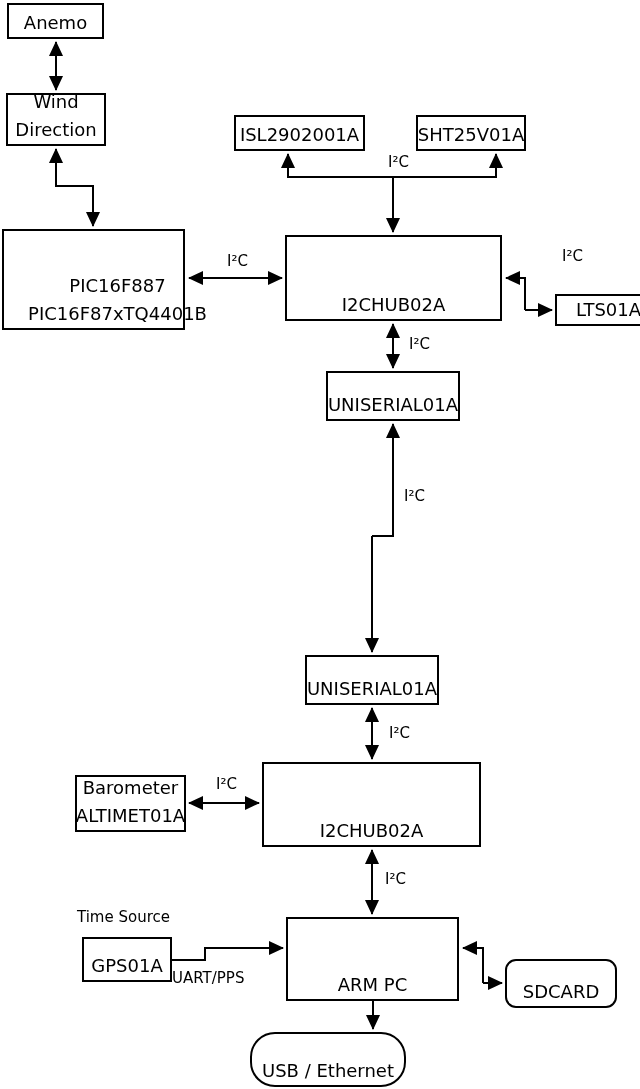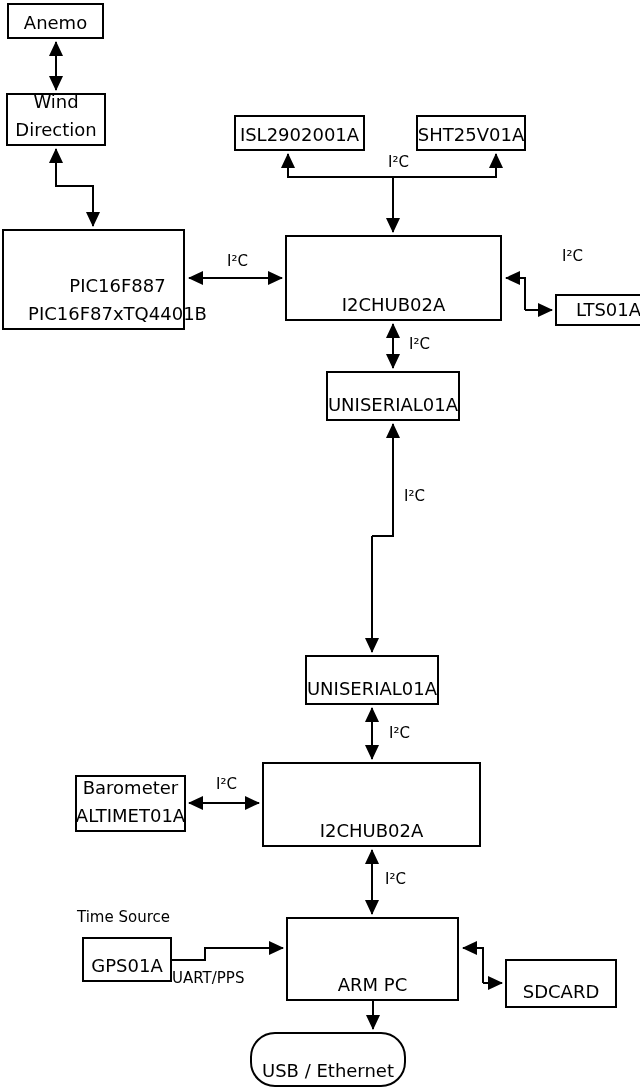--- a/index.html
+++ b/index.html
@@ -49,21 +49,21 @@
   #n-isl     { left: 234px; top: 115px;  width: 131px; height: 36px; }
   #n-sht     { left: 416px; top: 115px;  width: 110px; height: 36px; }
   #n-hub1    { left: 285px; top: 235px;  width: 217px; height: 86px; }
   #n-lts     { left: 555px; top: 294px;  width: 107px;  height: 32px; }
   #n-uni1    { left: 326px; top: 371px;  width: 134px; height: 50px; }
   #n-uni2    { left: 305px; top: 655px;  width: 134px; height: 50px; }
   #n-baro    { left: 75px;  top: 775px;  width: 111px; height: 57px; }
   #n-hub2    { left: 262px; top: 762px;  width: 219px; height: 85px; }
   #n-armpc   { left: 286px; top: 917px;  width: 173px; height: 84px; }
   #n-gps     { left: 65px;  top: 937px;  width: 90px;  height: 45px; margin-left: 17px; }
-  #n-sdcard  { left: 505px; top: 959px;  width: 112px; height: 49px; }
+  #n-sdcard  { left: 505px; top: 959px;  width: 112px; height: 49px; border-radius: 11px; }
   #n-usb     { left: 250px; top: 1032px; width: 156px; height: 55px; border-radius: 25px; }
   
   #l-i2c-top     { left: 388px; top: 153px; }
   #l-i2c-picleft { left: 227px; top: 252px; }
   #l-i2c-lts     { left: 562px; top: 247px; }
   #l-i2c-uni1    { left: 409px; top: 335px; }
   #l-i2c-long    { left: 404px; top: 487px; }
   #l-i2c-uni2    { left: 389px; top: 724px; }
   #l-i2c-baro    { left: 216px; top: 775px; }
   #l-i2c-armpc   { left: 385px; top: 870px; }

